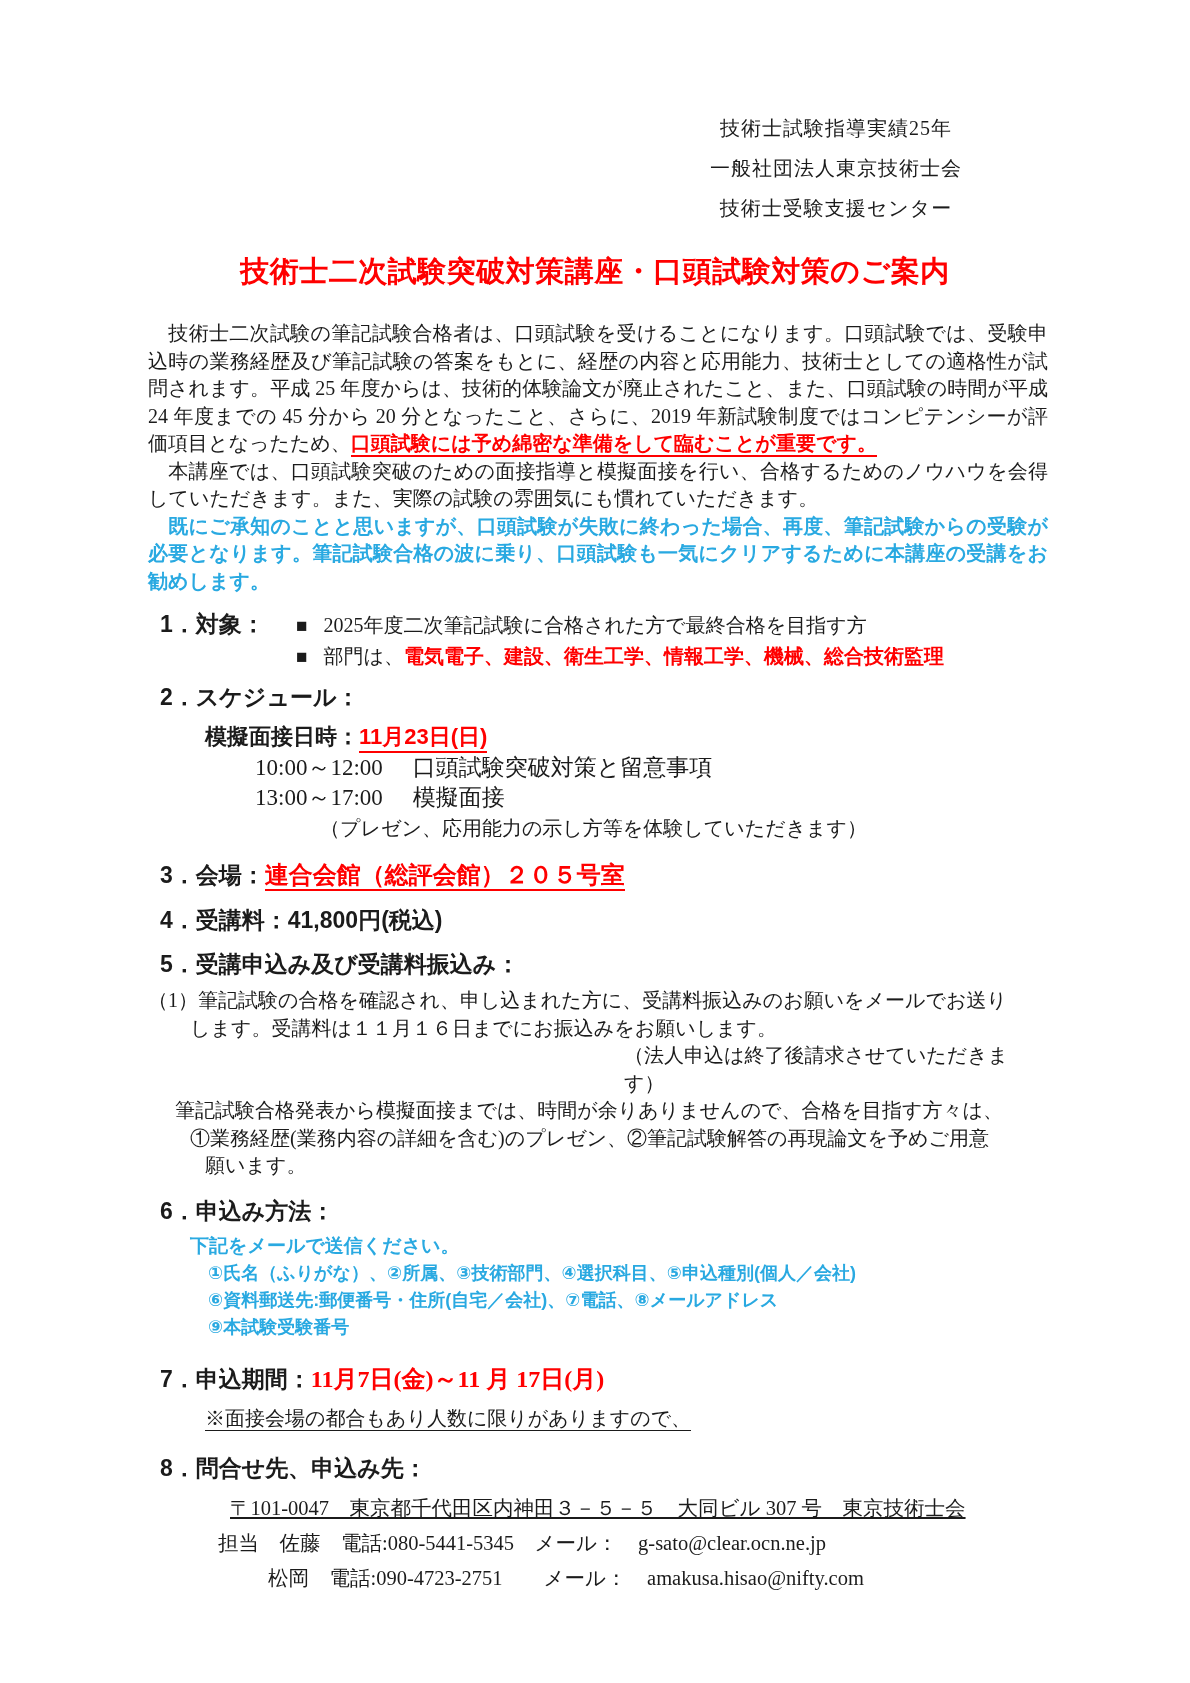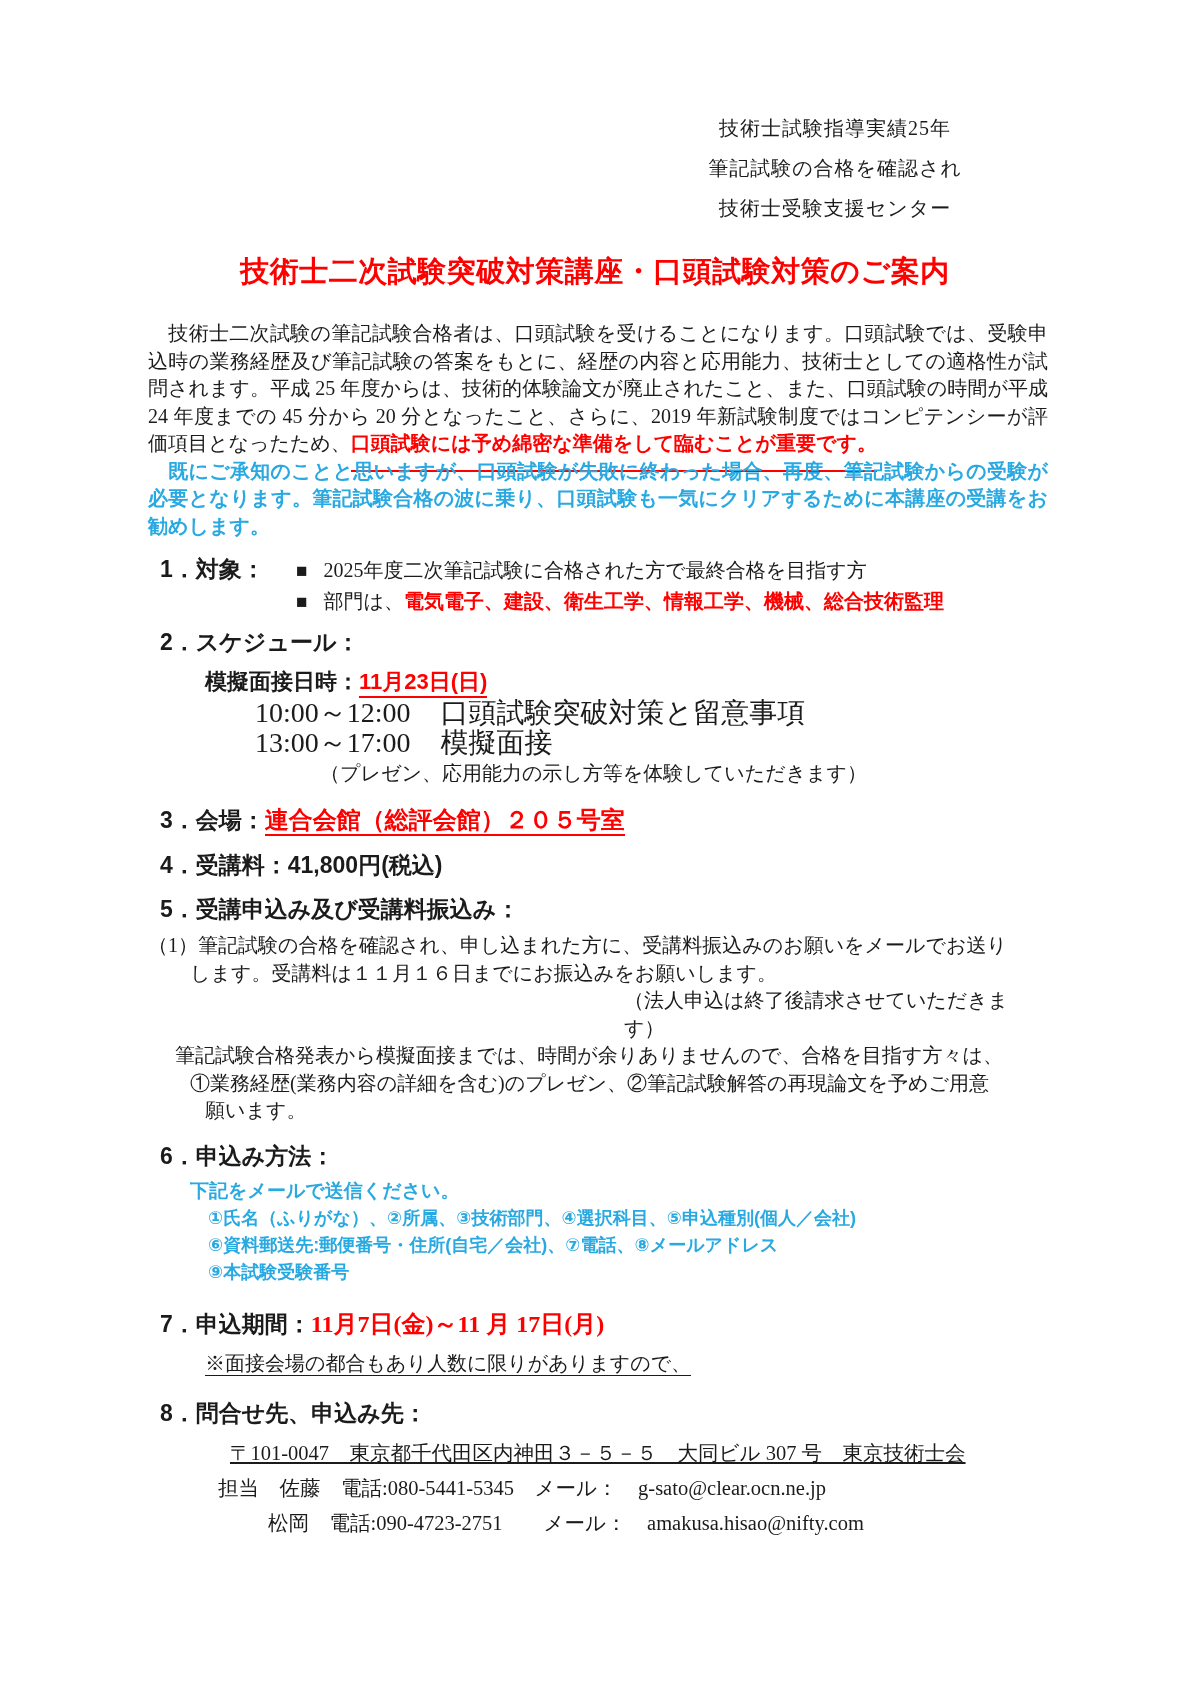--- a/index.html
+++ b/index.html
@@ -31,21 +31,21 @@
     font-size:29px;
     color:#ff0000;
     letter-spacing:0.5px;
   }
 
   .content { width:900px; margin:28px 142px 0 148px; }
 
   .p-body { font-size:20px; line-height:27.5px; text-align:justify; }
   .red-ul {
     color:#ff0000; font-weight:bold;
-    border-bottom:2px solid #ff0000; padding-bottom:16px;
+    border-bottom:2px solid #ff0000; padding-bottom:1px;
   }
   .p-blue {
     font-family:"Liberation Sans","DejaVu Sans",sans-serif;
     font-weight:bold; color:#29a9e1;
     font-size:20px; line-height:27.5px; text-align:justify;
   }
 
   .sec-h {
     font-family:"Liberation Sans","DejaVu Sans",sans-serif;
     font-weight:bold; font-size:23px; line-height:30px;
@@ -63,21 +63,21 @@
     font-weight:bold; color:#ff0000;
   }
 
   
   .sched-sub { margin:8px 0 0 57px; font-size:22px; line-height:33px; }
   .sub-black { font-family:"Liberation Sans","DejaVu Sans",sans-serif; font-weight:bold; }
   .sub-red {
     font-family:"Liberation Sans","DejaVu Sans",sans-serif; font-weight:bold;
     color:#ff0000; border-bottom:2.5px solid #ff0000; padding-bottom:2px;
   }
-  .sched-row { margin-left:107px; font-size:28px; line-height:30px; }
+  .sched-row { margin-left:107px; font-size:23px; line-height:30px; }
   .sched-time { padding-right:30px; }
   .sched-note { margin-left:172px; font-size:20px; line-height:30px; }
 
   
   .venue-red {
     font-family:"Liberation Sans","DejaVu Sans",sans-serif;
     font-weight:bold; font-size:24px; color:#ff0000;
     border-bottom:2.5px solid #ff0000; padding-bottom:1px;
   }
   .period-red { font-weight:bold; font-size:24px; color:#ff0000; }
@@ -110,29 +110,30 @@
   .mt8 { margin-top:8px; } .mt10 { margin-top:10px; } .mt16 { margin-top:16px; }
   .mt20 { margin-top:20px; } .mt22 { margin-top:22px; }
 </style>
 </head>
 <body>
 
 <div class="page">
 
   <div class="letterhead">
     <div>技術士試験指導実績25年</div>
-    <div>筆記試験の合格を確認され</div>
+    <div>一般社団法人東京技術士会</div>
     <div>技術士受験支援センター</div>
   </div>
 
   <div class="doc-title">技術士二次試験突破対策講座・口頭試験対策のご案内</div>
 
   <div class="content">
 
     <p class="p-body"><span>　技術士二次試験の筆記試験合格者は、口頭試験を受けることになります。口頭試験では、受験申込時の業務経歴及び筆記試験の答案をもとに、経歴の内容と応用能力、技術士としての適格性が試問されます。平成 25 年度からは、技術的体験論文が廃止されたこと、また、口頭試験の時間が平成 24 年度までの 45 分から 20 分となったこと、さらに、2019 年新試験制度ではコンピテンシーが評価項目となったため、</span><span class="red-ul">口頭試験には予め綿密な準備をして臨むことが重要です。</span></p>
+    <p class="p-body">　本講座では、口頭試験突破のための面接指導と模擬面接を行い、合格するためのノウハウを会得していただきます。また、実際の試験の雰囲気にも慣れていただきます。</p>
     <p class="p-blue">　既にご承知のことと思いますが、口頭試験が失敗に終わった場合、再度、筆記試験からの受験が必要となります。筆記試験合格の波に乗り、口頭試験も一気にクリアするために本講座の受講をお勧めします。</p>
 
     <div class="sec-block">
       <div class="sec1-line">
         <span class="sec-h ml12">1．対象：</span>
         <span class="bullet">■</span>
         <span>2025年度二次筆記試験に合格された方で最終合格を目指す方</span>
       </div>
       <div class="sec1-line sec1-indent">
         <span class="bullet">■</span>

